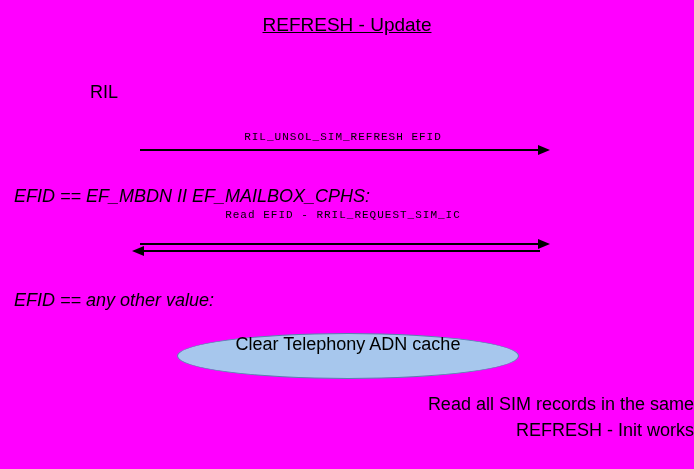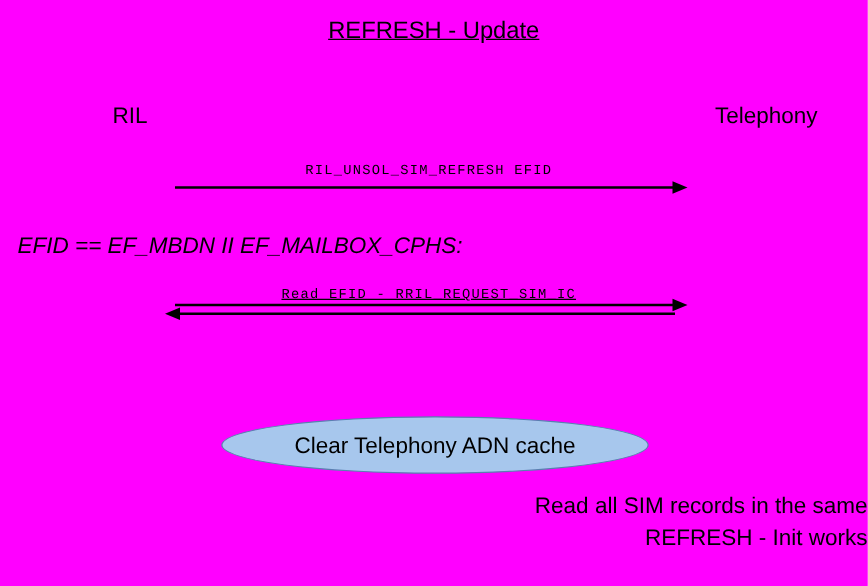--- a/index.html
+++ b/index.html
@@ -47,21 +47,21 @@
     position: absolute;
     left: 140px;
     width: 406px;
     text-align: center;
     font-family: "Liberation Mono", "DejaVu Sans Mono", monospace;
     font-size: 11px;
     letter-spacing: 1px;
     white-space: nowrap;
   }
   .msg-label-1 { top: 131px; }
-  .msg-label-2 { top: 230px; text-decoration: underline; }
+  .msg-label-2 { top: 209px; }
   .msg-line {
     position: absolute;
     left: 140px;
     width: 400px;
     height: 2px;
     background: #000000;
   }
   .line-1  { top: 149px; }
   .line-2a { top: 243px; }
   .line-2b { top: 250px; }
@@ -83,21 +83,21 @@
   .head-2b { left: 132px; top: 246px; }
   .ellipse {
     position: absolute;
     left: 177px;
     top: 333px;
     width: 340px;
     height: 44px;
     border-radius: 50%;
     border: 1px solid #5a7fb0;
     display: flex;
-    align-items: center;
+    align-items: flex-start;
     justify-content: center;
     font-size: 18px;
   }
   .note {
     position: absolute;
     left: 0;
     width: 100%;
     text-align: right;
     font-size: 18px;
   }
@@ -106,34 +106,34 @@
 </style>
 </head>
 <body>
 
 <div id="canvas" style="background: rgb(255, 0, 255);">
 
   <div class="title">REFRESH - Update</div>
 
   <div class="actor actor-left">RIL</div>
 
-  <div class="actor actor-right">Telephony</div>
 
   <div class="msg-label msg-label-1">RIL_UNSOL_SIM_REFRESH EFID</div>
   <div class="msg-line line-1"></div>
   <div class="arrowhead head-right head-1"></div>
 
   <div class="condition condition-1">EFID == EF_MBDN II EF_MAILBOX_CPHS:</div>
 
   <div class="msg-label msg-label-2">Read EFID - RRIL_REQUEST_SIM_IC</div>
   <div class="msg-line line-2a"></div>
   <div class="arrowhead head-right head-2a"></div>
   <div class="msg-line line-2b"></div>
   <div class="arrowhead head-left head-2b"></div>
 
+  <div class="condition condition-2">EFID == any other value:</div>
 
   <div class="ellipse" id="ellipse-node" style="background: rgb(167, 199, 237);">
     <span>Clear Telephony ADN cache</span>
   </div>
 
   <div class="note note-1">Read all SIM records in the same</div>
   <div class="note note-2">REFRESH - Init works</div>
 
 </div>
 

